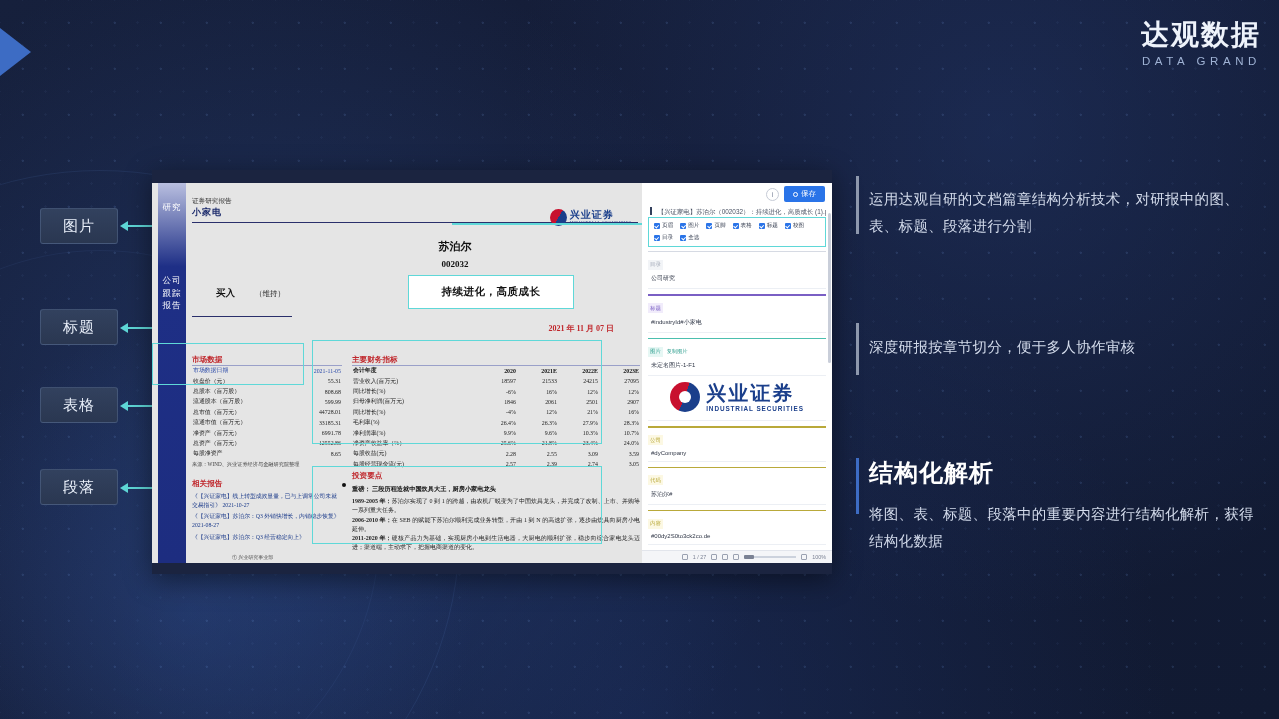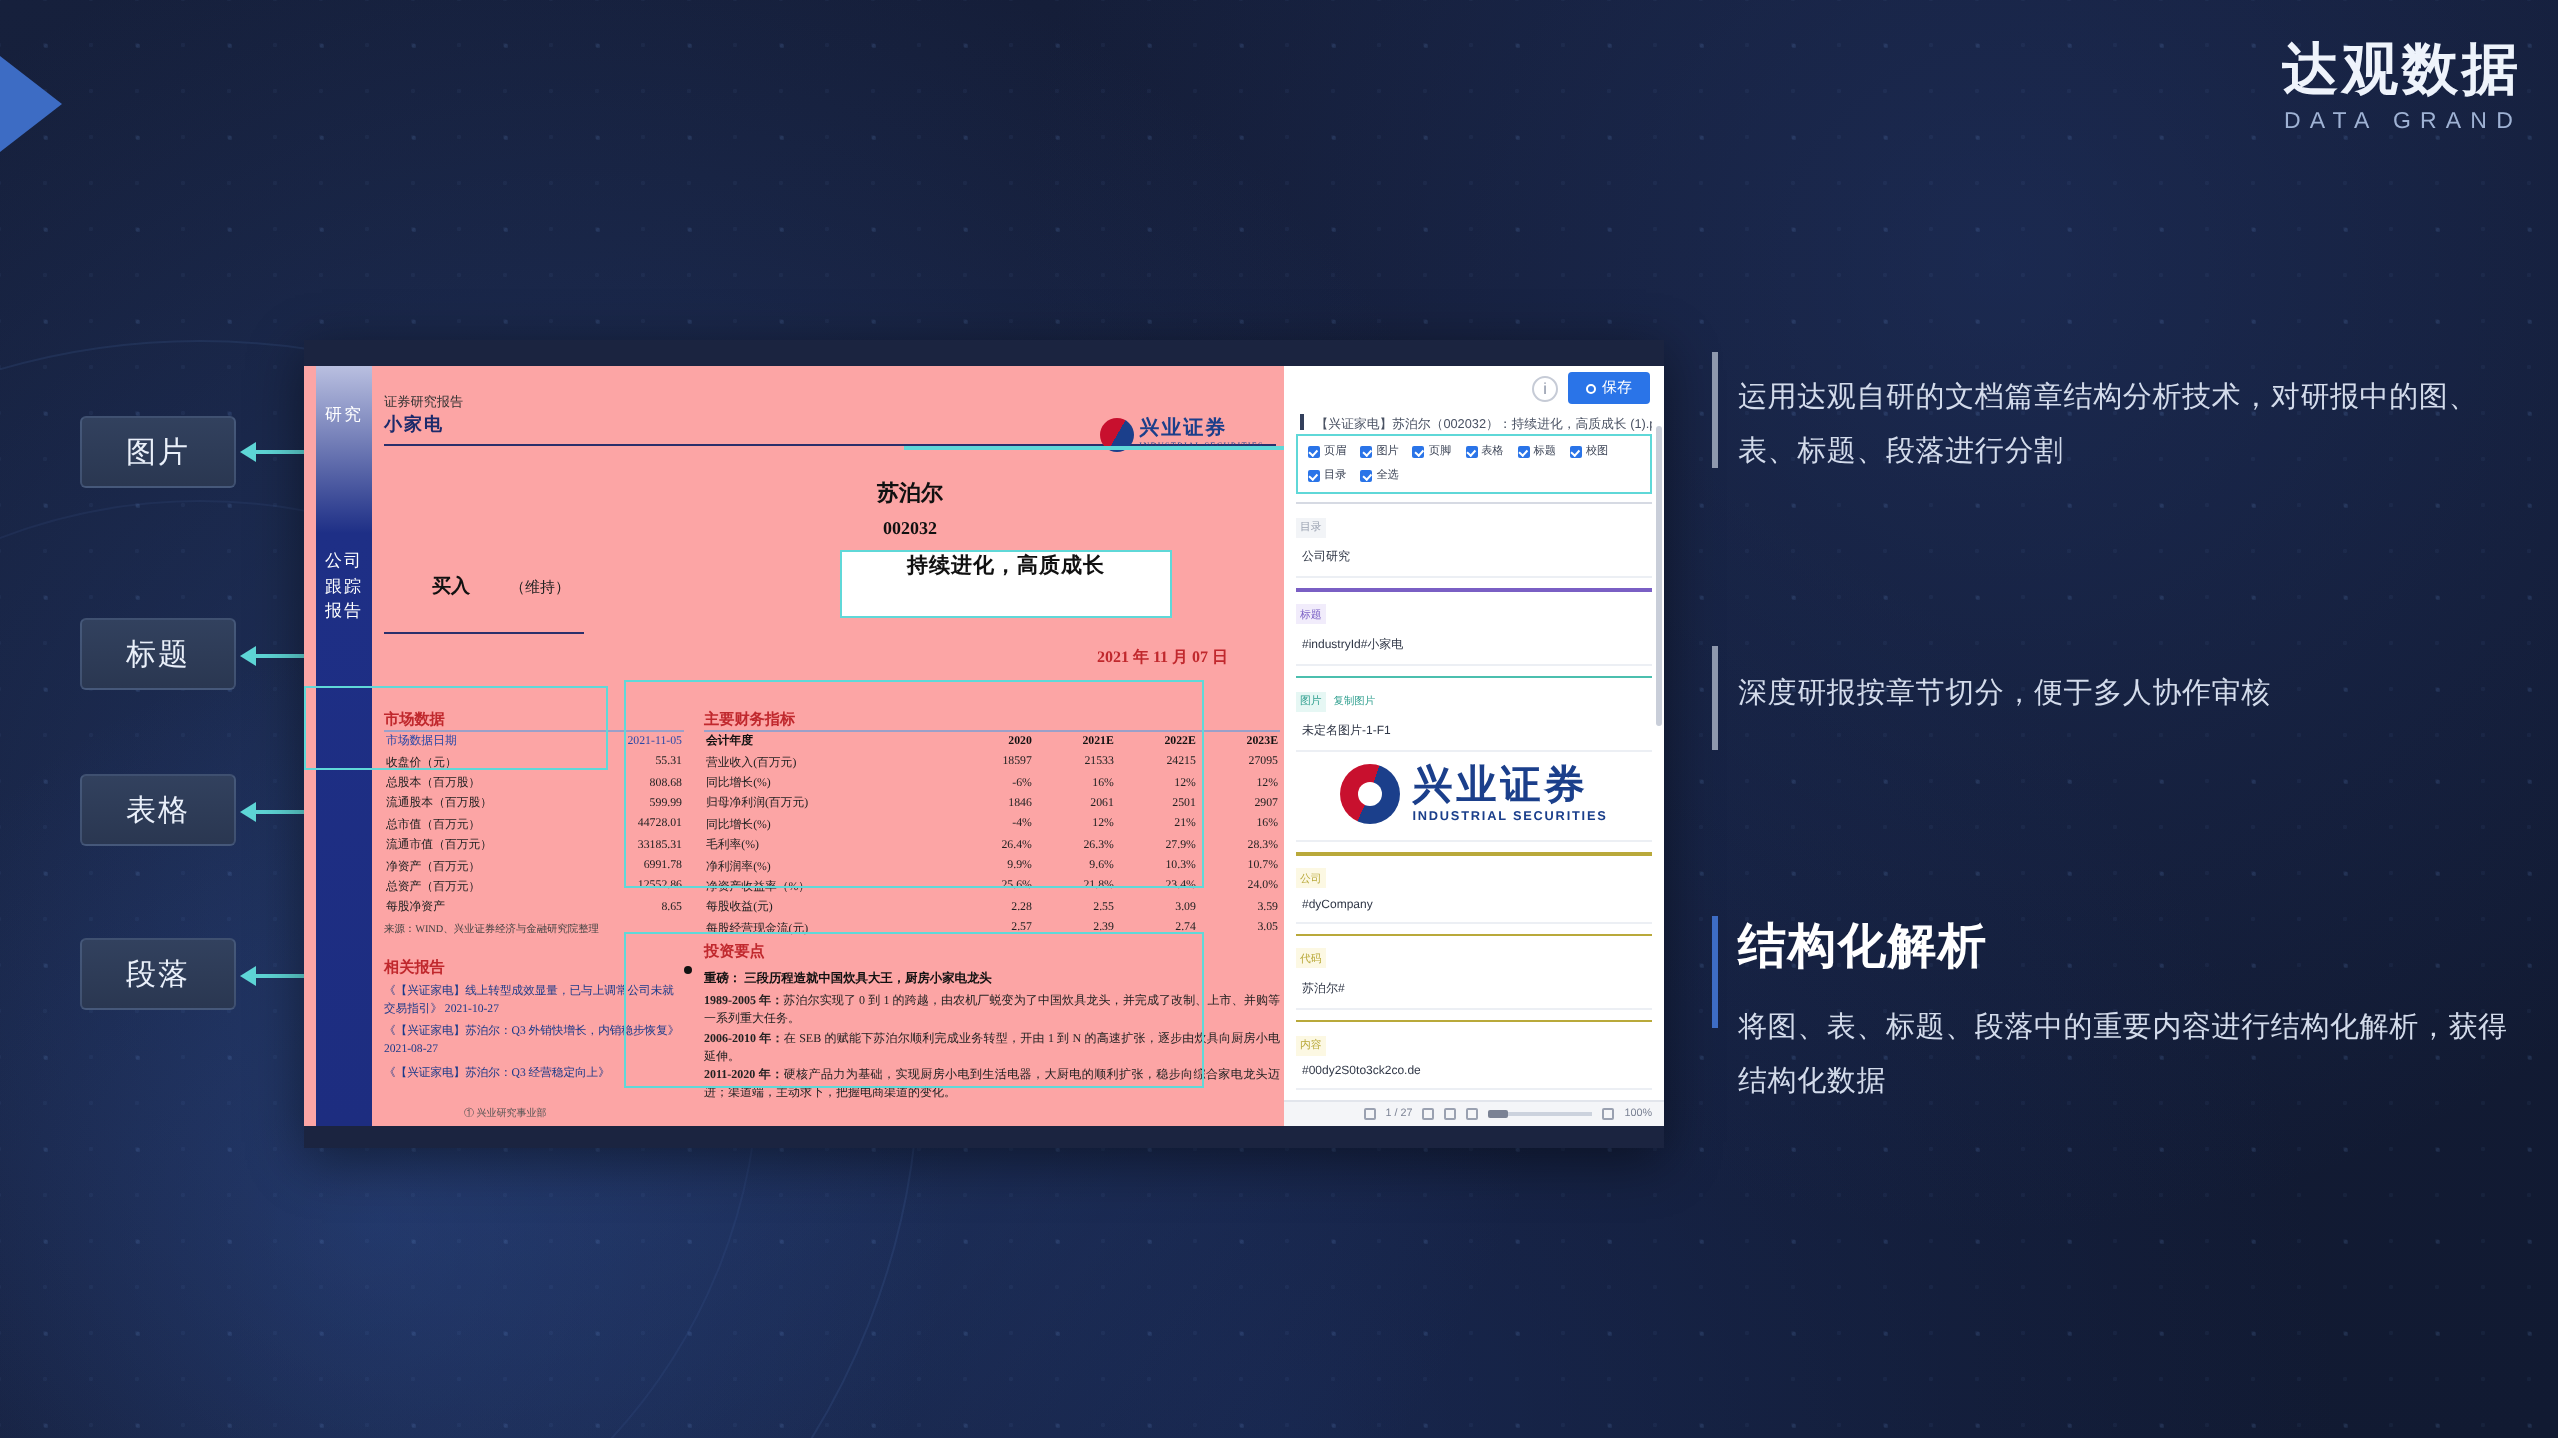--- a/index.html
+++ b/index.html
@@ -94,21 +94,21 @@
     position:absolute; left:152px; top:170px; width:680px; height:404px;
     background:#ffffff;
     box-shadow:0 6px 26px rgba(0,0,0,.45);
     overflow:hidden;
     font-family:"Liberation Serif","DejaVu Serif",serif;
   }
   .shot-topbar{ position:absolute; left:0; top:0; width:680px; height:13px; background:#1b2440; }
   .shot-bottombar{ position:absolute; left:0; bottom:0; width:680px; height:11px; background:#1b2440; }
 
   
-  .pdf{ position:absolute; left:0; top:13px; width:490px; bottom:11px; background:#fca5a5; }
+  .pdf{ position:absolute; left:0; top:13px; width:490px; bottom:11px; background:#e5e5e5; }
   .pdf-rail{
     position:absolute; left:6px; top:0; width:28px; bottom:0;
     background:linear-gradient(180deg,#b9bfe0 0%,#1e2f86 22%,#1d2d80 100%);
     color:#fff; font-size:8.5px; line-height:1.5; text-align:center;
     padding-top:18px; letter-spacing:1px;
   }
   .pdf-rail .rl1{ margin-bottom:60px; }
   .pdf-body{ position:absolute; left:40px; top:0; right:4px; bottom:0; }
 
   .p-small{ font-size:6.6px; color:#333; }
@@ -134,23 +134,23 @@
   .inv{ position:absolute; left:160px; top:288px; width:288px; }
 
   .inv-b{ font-size:6.2px; font-weight:700; color:#111; }
   .inv-p{ font-size:6px; color:#222; line-height:1.55; text-align:justify; }
   .inv-y{ font-weight:700; }
   .bullet{ position:absolute; left:150px; top:300px; width:4px; height:4px; background:#111; border-radius:50%; }
 
   .rel-item{ font-size:5.8px; color:#1a3a8a; line-height:1.5; margin-bottom:3px; }
 
   .slogan{
-    position:absolute; left:228px; top:92px; width:166px; height:34px;
+    position:absolute; left:216px; top:92px; width:166px; height:34px;
     border:1.6px solid #5fd8d8; background:#fff;
-    display:flex; align-items:flex-start; justify-content:center;
+    display:flex; align-items:center; justify-content:center;
     font-size:10.5px; font-weight:700; color:#111; letter-spacing:.5px;
   }
   .brand-mark{ position:absolute; right:6px; top:26px; display:flex; align-items:center; gap:3px; }
   .bm-logo{ width:17px; height:17px; border-radius:50%;
     background:conic-gradient(from 210deg,#c8102e 0 50%,#1b3f8b 50% 100%); }
   .bm-txt .t1{ font-size:10px; font-weight:700; color:#1b3f8b; letter-spacing:1px; line-height:1; }
   .bm-txt .t2{ font-size:4.2px; color:#1b3f8b; letter-spacing:.6px; }
   .pdf-foot{ position:absolute; left:40px; bottom:3px; font-size:5px; color:#555; }
 
   

